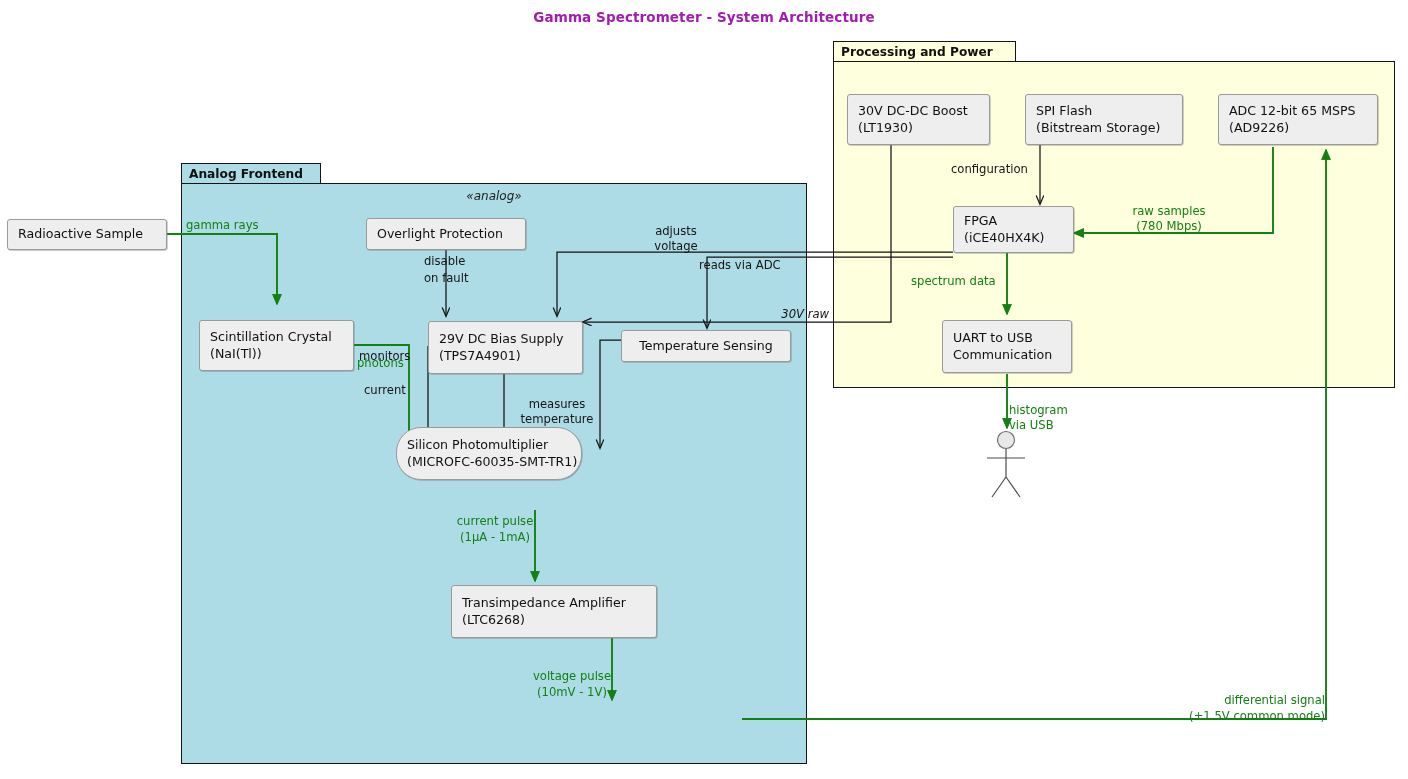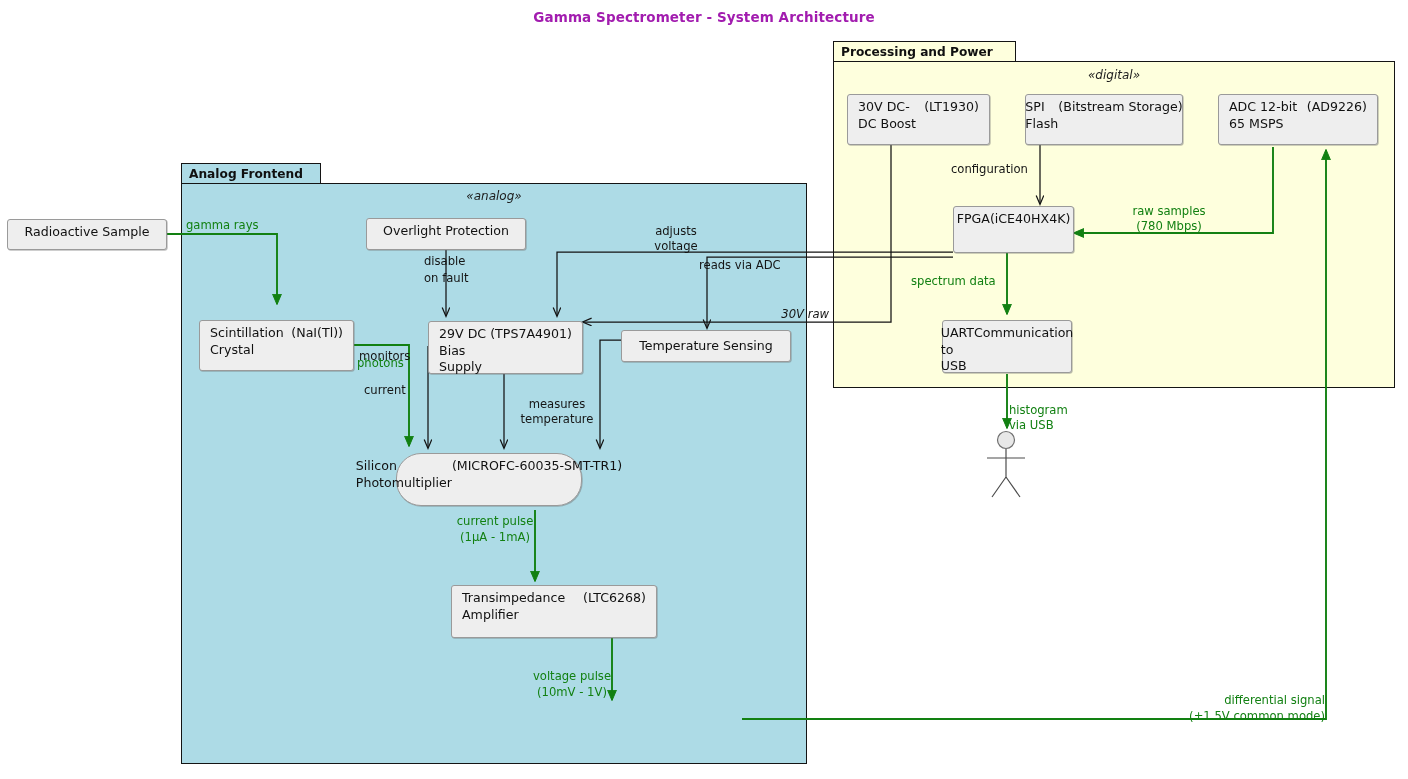--- a/index.html
+++ b/index.html
@@ -18,21 +18,21 @@
            border-bottom:none;display:flex;align-items:center;}
   .pkg-tab .pkg-label{font-size:12.2px;font-weight:bold;color:#101010;
                       padding-left:7px;white-space:nowrap;}
   .pkg-tab .corner{position:absolute;right:0;top:0;width:0;height:0;}
   .stereo{position:absolute;font-size:12px;font-style:italic;color:#1c1c1c;
           text-align:center;white-space:nowrap;}
 
   
   .node{position:absolute;box-sizing:border-box;background:#eeeeee;
         border:1px solid #9a9a9a;border-radius:3px;
-        display:flex;flex-direction:row;justify-content:center;
+        display:flex;flex-direction:column;justify-content:center;
         padding:4px 10px;font-size:12.6px;color:#111111;line-height:1.32;
         box-shadow:0.7px 0.7px 0 rgba(110,110,110,.45);}
   .node .l2{white-space:nowrap;}
 
   
   .lbl{position:absolute;font-size:11.6px;line-height:1.22;white-space:nowrap;color:#151515;}
   .lbl.g{color:#128012;}
   .lbl.c{text-align:center;}
   .lbl.r{text-align:right;}
 
@@ -48,21 +48,20 @@
 
 <div id="diagram">
 
   <div class="title">Gamma Spectrometer - System Architecture</div>
 
   <div class="pkg-tab" style="left:833px;top:41px;width:183px;height:21px;background:#feffdd;">
     <span class="pkg-label">Processing and Power</span>
     <span class="corner" style="border-left:13px solid transparent;border-bottom:21px solid #feffdd;"></span>
   </div>
   <div class="pkg" style="left:833px;top:61px;width:562px;height:327px;background:#feffdd;"></div>
-  <div class="stereo" style="left:833px;top:68px;width:562px;">«digital»</div>
 
   <div class="pkg-tab" style="left:181px;top:163px;width:140px;height:21px;background:#addbe6;">
     <span class="pkg-label">Analog Frontend</span>
     <span class="corner" style="border-left:13px solid transparent;border-bottom:21px solid #addbe6;"></span>
   </div>
   <div class="pkg" style="left:181px;top:183px;width:626px;height:581px;background:#addbe6;"></div>
   <div class="stereo" style="left:181px;top:189px;width:626px;">«analog»</div>
 
   <svg viewBox="0 0 1408 779">
     <defs>
@@ -127,21 +126,21 @@
 
   <div class="node" style="left:428px;top:321px;width:155px;height:53px;">
     <div>29V DC Bias Supply</div>
     <div class="l2">(TPS7A4901)</div>
   </div>
 
   <div class="node" style="left:621px;top:330px;width:170px;height:32px;align-items:center;">
     <div>Temperature Sensing</div>
   </div>
 
-  <div class="node" style="left:396px;top:453px;width:186px;height:53px;border-radius:25px;">
+  <div class="node" style="left:396px;top:427px;width:186px;height:53px;border-radius:25px;">
     <div>Silicon Photomultiplier</div>
     <div class="l2">(MICROFC-60035-SMT-TR1)</div>
   </div>
 
   <div class="node" style="left:451px;top:585px;width:206px;height:53px;">
     <div>Transimpedance Amplifier</div>
     <div class="l2">(LTC6268)</div>
   </div>
 
 

